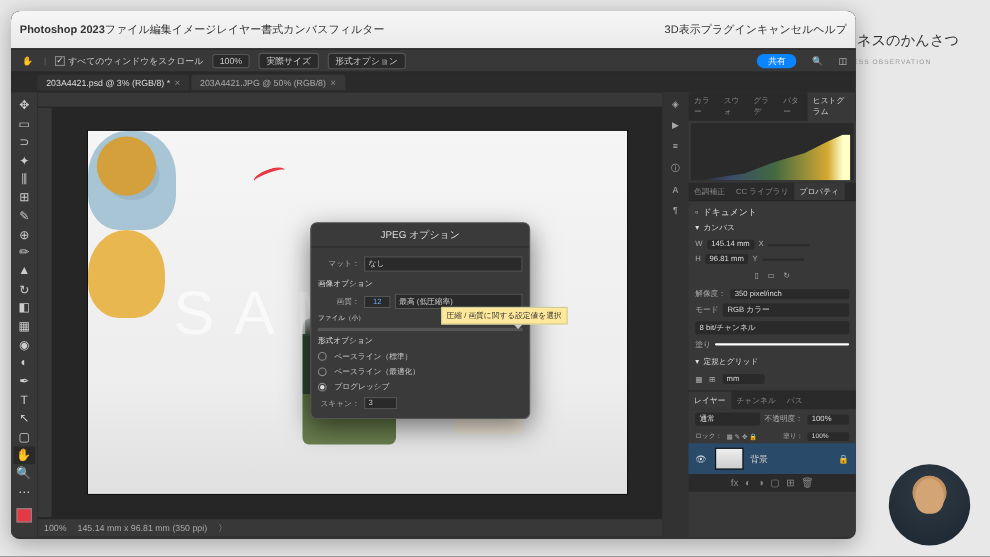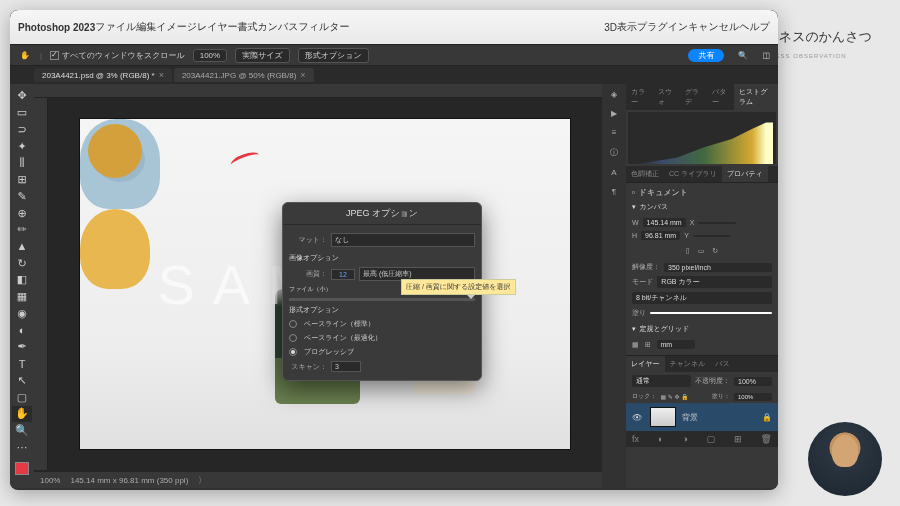--- a/index.html
+++ b/index.html
@@ -58,21 +58,21 @@
 .histogram{height:52px;background:#2a2a2a;position:relative;margin:2px}
 .histogram::after{content:"";position:absolute;bottom:0;left:5%;right:2%;height:80%;background:linear-gradient(90deg,transparent 0%,rgba(100,150,255,.3) 20%,rgba(100,200,100,.4) 50%,rgba(255,200,50,.8) 85%,rgba(255,255,200,1) 95%);clip-path:polygon(0 100%,10% 95%,30% 85%,50% 60%,70% 40%,85% 15%,95% 0%,100% 0%,100% 100%)}
 .panel-sec{border-top:1px solid #222;padding:4px 6px}
 .panel-sec .hdr{font-size:8px;color:#ddd;margin-bottom:4px;display:flex;align-items:center;gap:4px}
 .prop-row{display:flex;align-items:center;gap:4px;padding:2px 0;font-size:7px;color:#aaa}
 .prop-row .val{background:#2a2a2a;padding:1px 4px;border-radius:2px;color:#ddd;min-width:38px}
 .layers-panel{flex:1;border-top:1px solid #222}
 .layer-row{display:flex;align-items:center;padding:4px 6px;gap:6px;background:#2a4a6a}
 .layer-thumb{width:26px;height:20px;background:linear-gradient(#eee,#ccc);border:1px solid #111}
 .eye{width:12px;color:#ddd}
-.layers-bottom{display:flex;justify-content:space-between;gap:6px;padding:3px 6px;background:#2a2a2a;color:#888;font-size:9px}
+.layers-bottom{display:flex;justify-content:center;gap:6px;padding:3px 6px;background:#2a2a2a;color:#888;font-size:9px}
 .dialog{position:absolute;left:248px;top:118px;width:200px;background:#3a3a3a;border:1px solid #555;border-radius:6px;box-shadow:0 8px 24px rgba(0,0,0,.5);font-size:8px;color:#ccc}
 .dialog-title{text-align:center;padding:4px;font-size:9px;color:#ddd;border-bottom:1px solid #2a2a2a}
 .dialog-body{display:flex;padding:6px;gap:6px}
 .dialog-left{flex:1}
 .dialog-right{width:56px;display:flex;flex-direction:column;gap:4px}
 .dlg-btn{background:#4a4a4a;border:1px solid #666;border-radius:3px;padding:3px;text-align:center;font-size:8px}
 .dlg-btn.primary{background:#555}
 .dlg-row{display:flex;align-items:center;gap:4px;padding:2px 0;font-size:7px}
 .dlg-row label{min-width:38px;text-align:right;color:#aaa}
 .dlg-input{background:#2a2a2a;border:1px solid #555;padding:1px 3px;width:24px;color:#6af;text-align:center}

